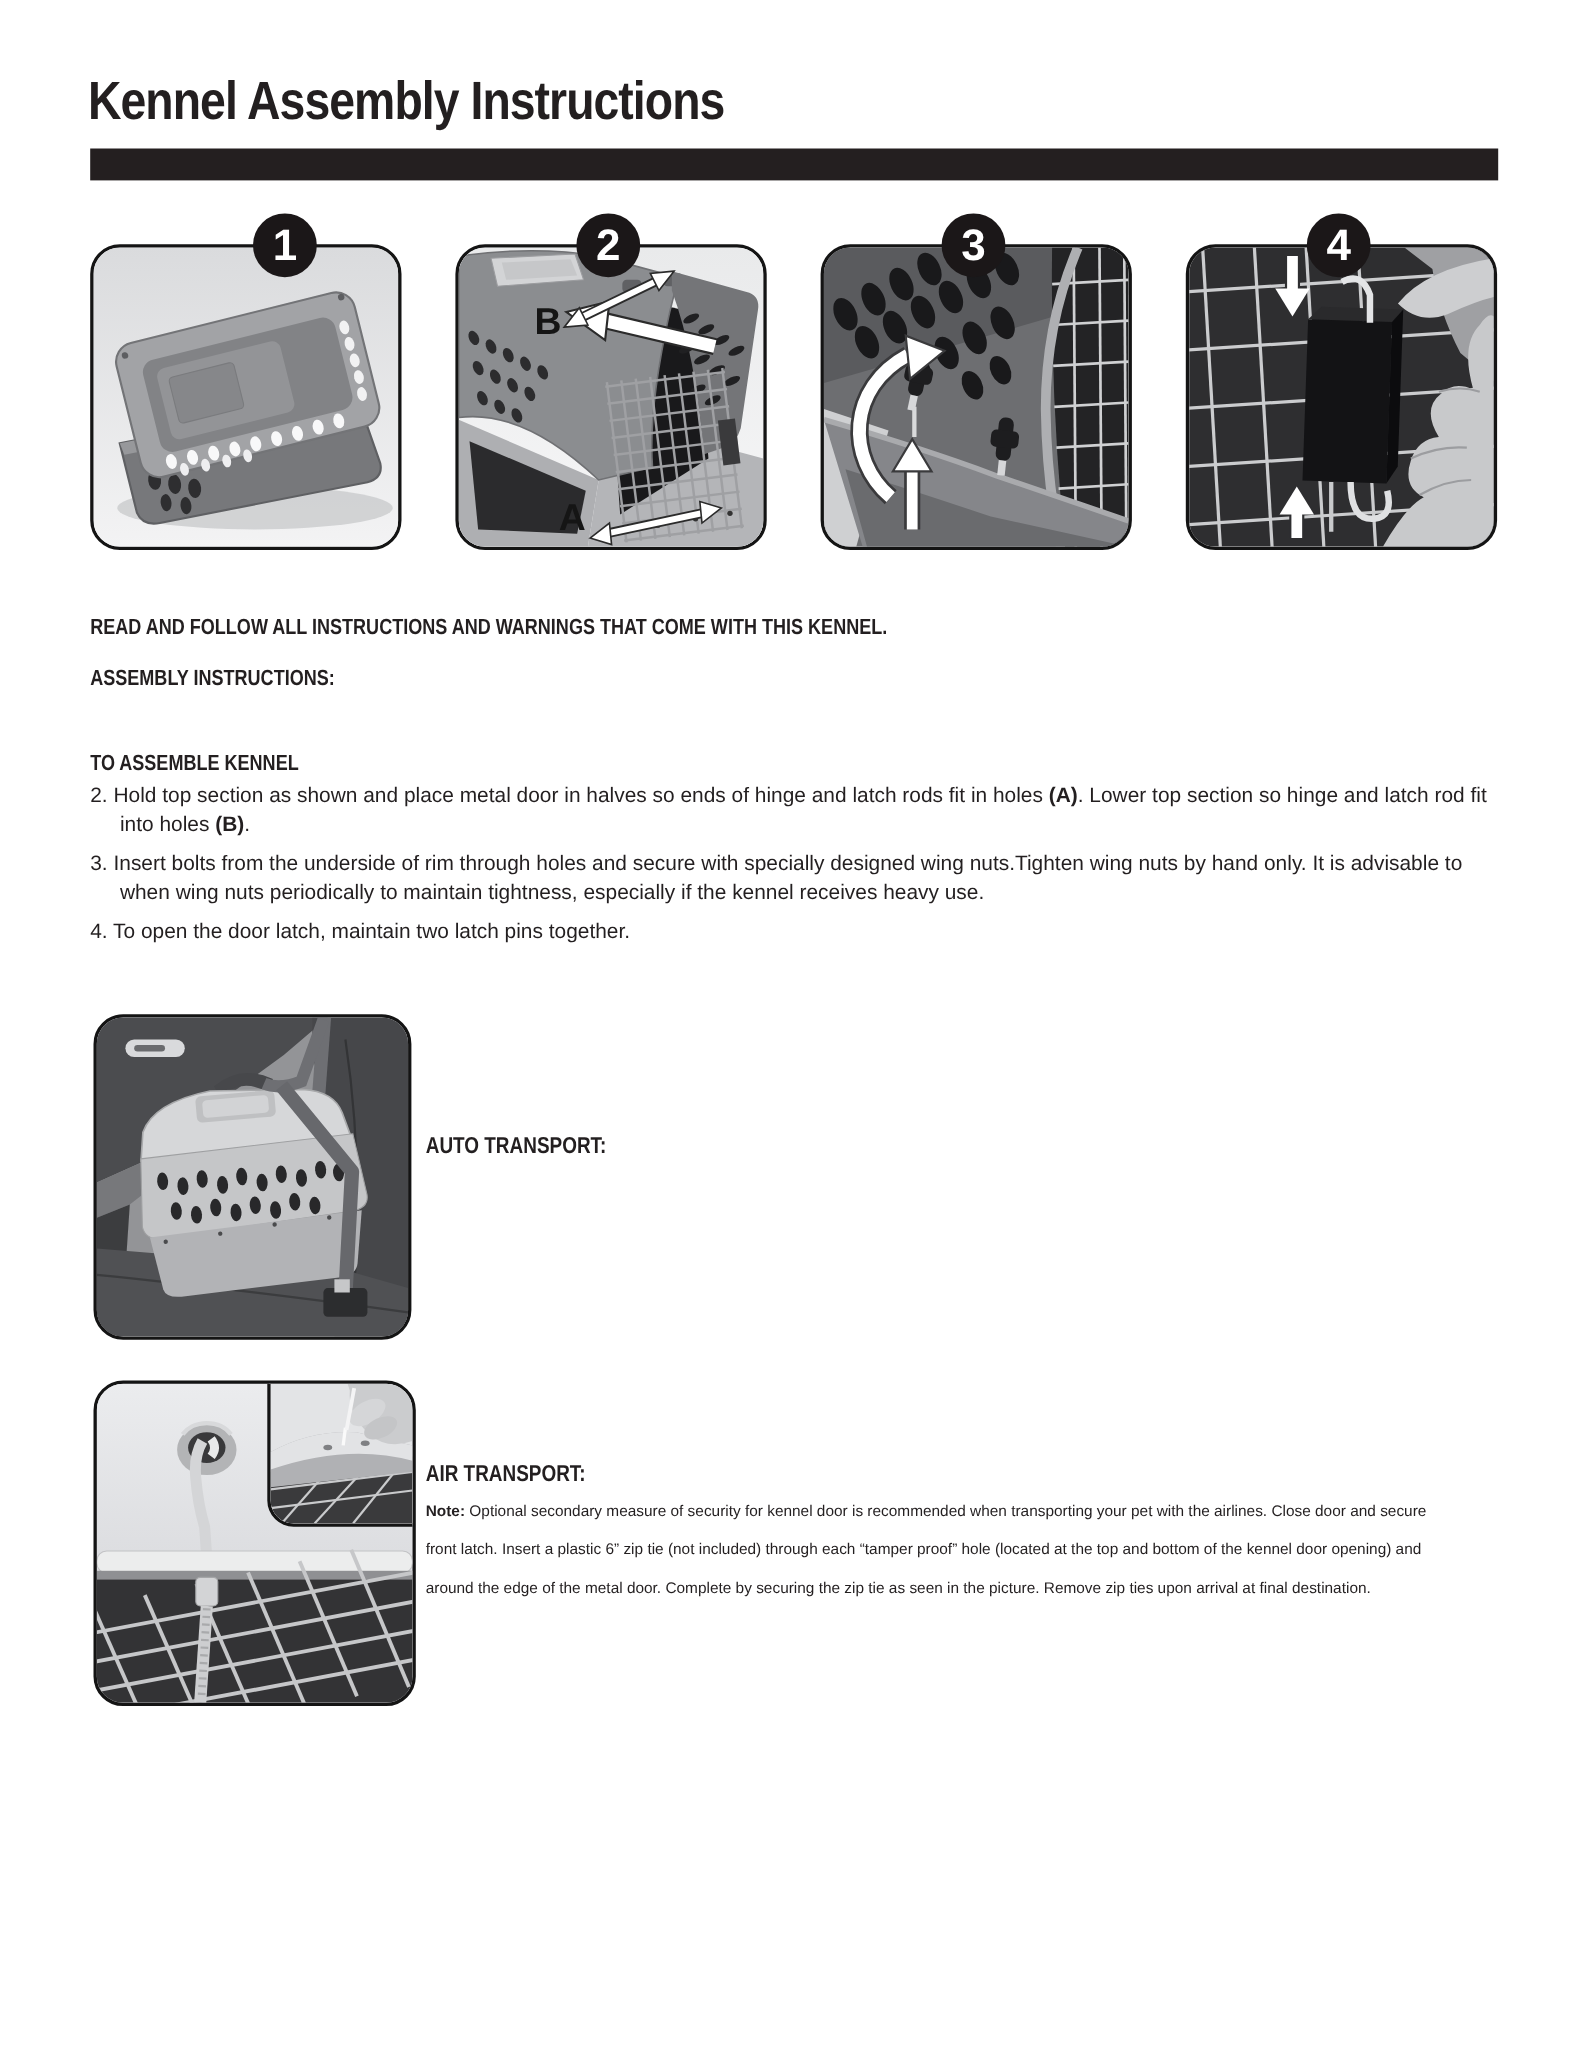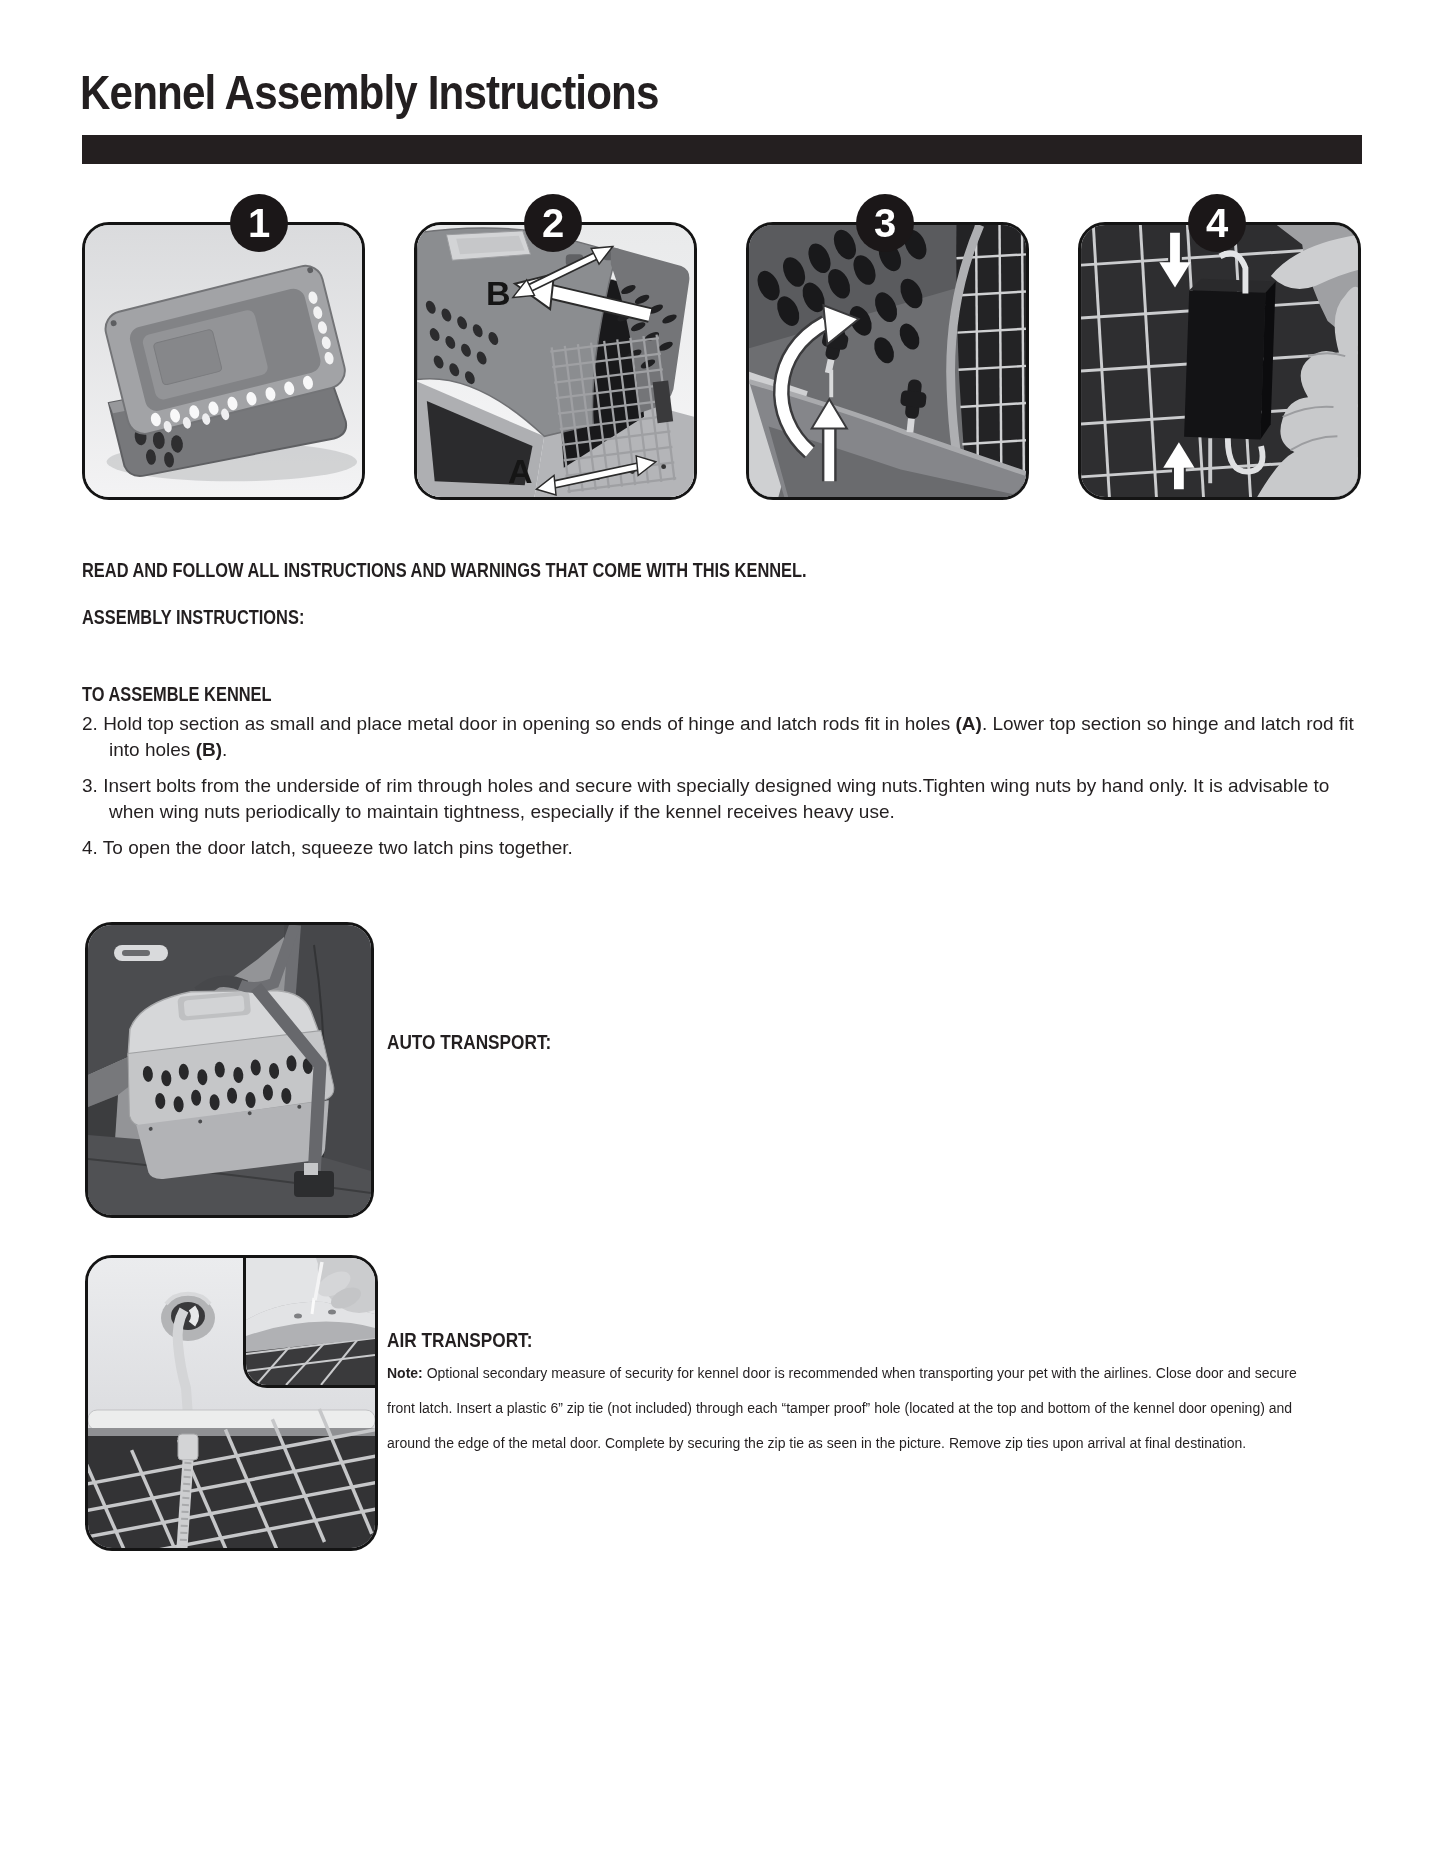--- a/index.html
+++ b/index.html
@@ -319,23 +319,23 @@
     </div>
   </div>
 
   <div class="abs warning">READ AND FOLLOW ALL INSTRUCTIONS AND WARNINGS THAT COME WITH THIS KENNEL.</div>
 
   <h2 class="h2 asm-h">ASSEMBLY INSTRUCTIONS:</h2>
 
   <h2 class="h2 toasm-h">TO ASSEMBLE KENNEL</h2>
 
   <div class="abs steps">
-    <p class="step"><span>2.</span> <span>Hold top section as small and place metal door in opening so ends of hinge and latch rods fit in holes </span><b>(A)</b><span>. Lower top section so hinge and latch rod fit into holes </span><b>(B)</b><span>.</span></p>
+    <p class="step"><span>2.</span> <span>Hold top section as shown and place metal door in halves so ends of hinge and latch rods fit in holes </span><b>(A)</b><span>. Lower top section so hinge and latch rod fit into holes </span><b>(B)</b><span>.</span></p>
     <p class="step"><span>3.</span> <span>Insert bolts from the underside of rim through holes and secure with specially designed wing nuts.Tighten wing nuts by hand only. It is advisable to when wing nuts periodically to maintain tightness, especially if the kennel receives heavy use.</span></p>
-    <p class="step"><span>4.</span> <span>To open the door latch, squeeze two latch pins together.</span></p>
+    <p class="step"><span>4.</span> <span>To open the door latch, maintain two latch pins together.</span></p>
   </div>
 
   <div class="photo auto-photo">
     <svg viewBox="0 0 283 290">
       <rect width="283" height="290" fill="#939497"></rect>
       <path d="M0,0 L210,0 L170,34 L96,88 L40,132 L0,150 Z" fill="#4b4c4f"></path>
       <path d="M0,150 L40,132 L96,88 L110,108 L30,170 L0,182 Z" fill="#77787b"></path>
       <rect x="26" y="20" width="54" height="16" rx="8" fill="#d9dadc"></rect>
       <rect x="34" y="25" width="28" height="6" rx="3" fill="#6a6b6e"></rect>
       <path d="M0,182 L30,170 L22,290 L0,290 Z" fill="#3c3d3f"></path>

